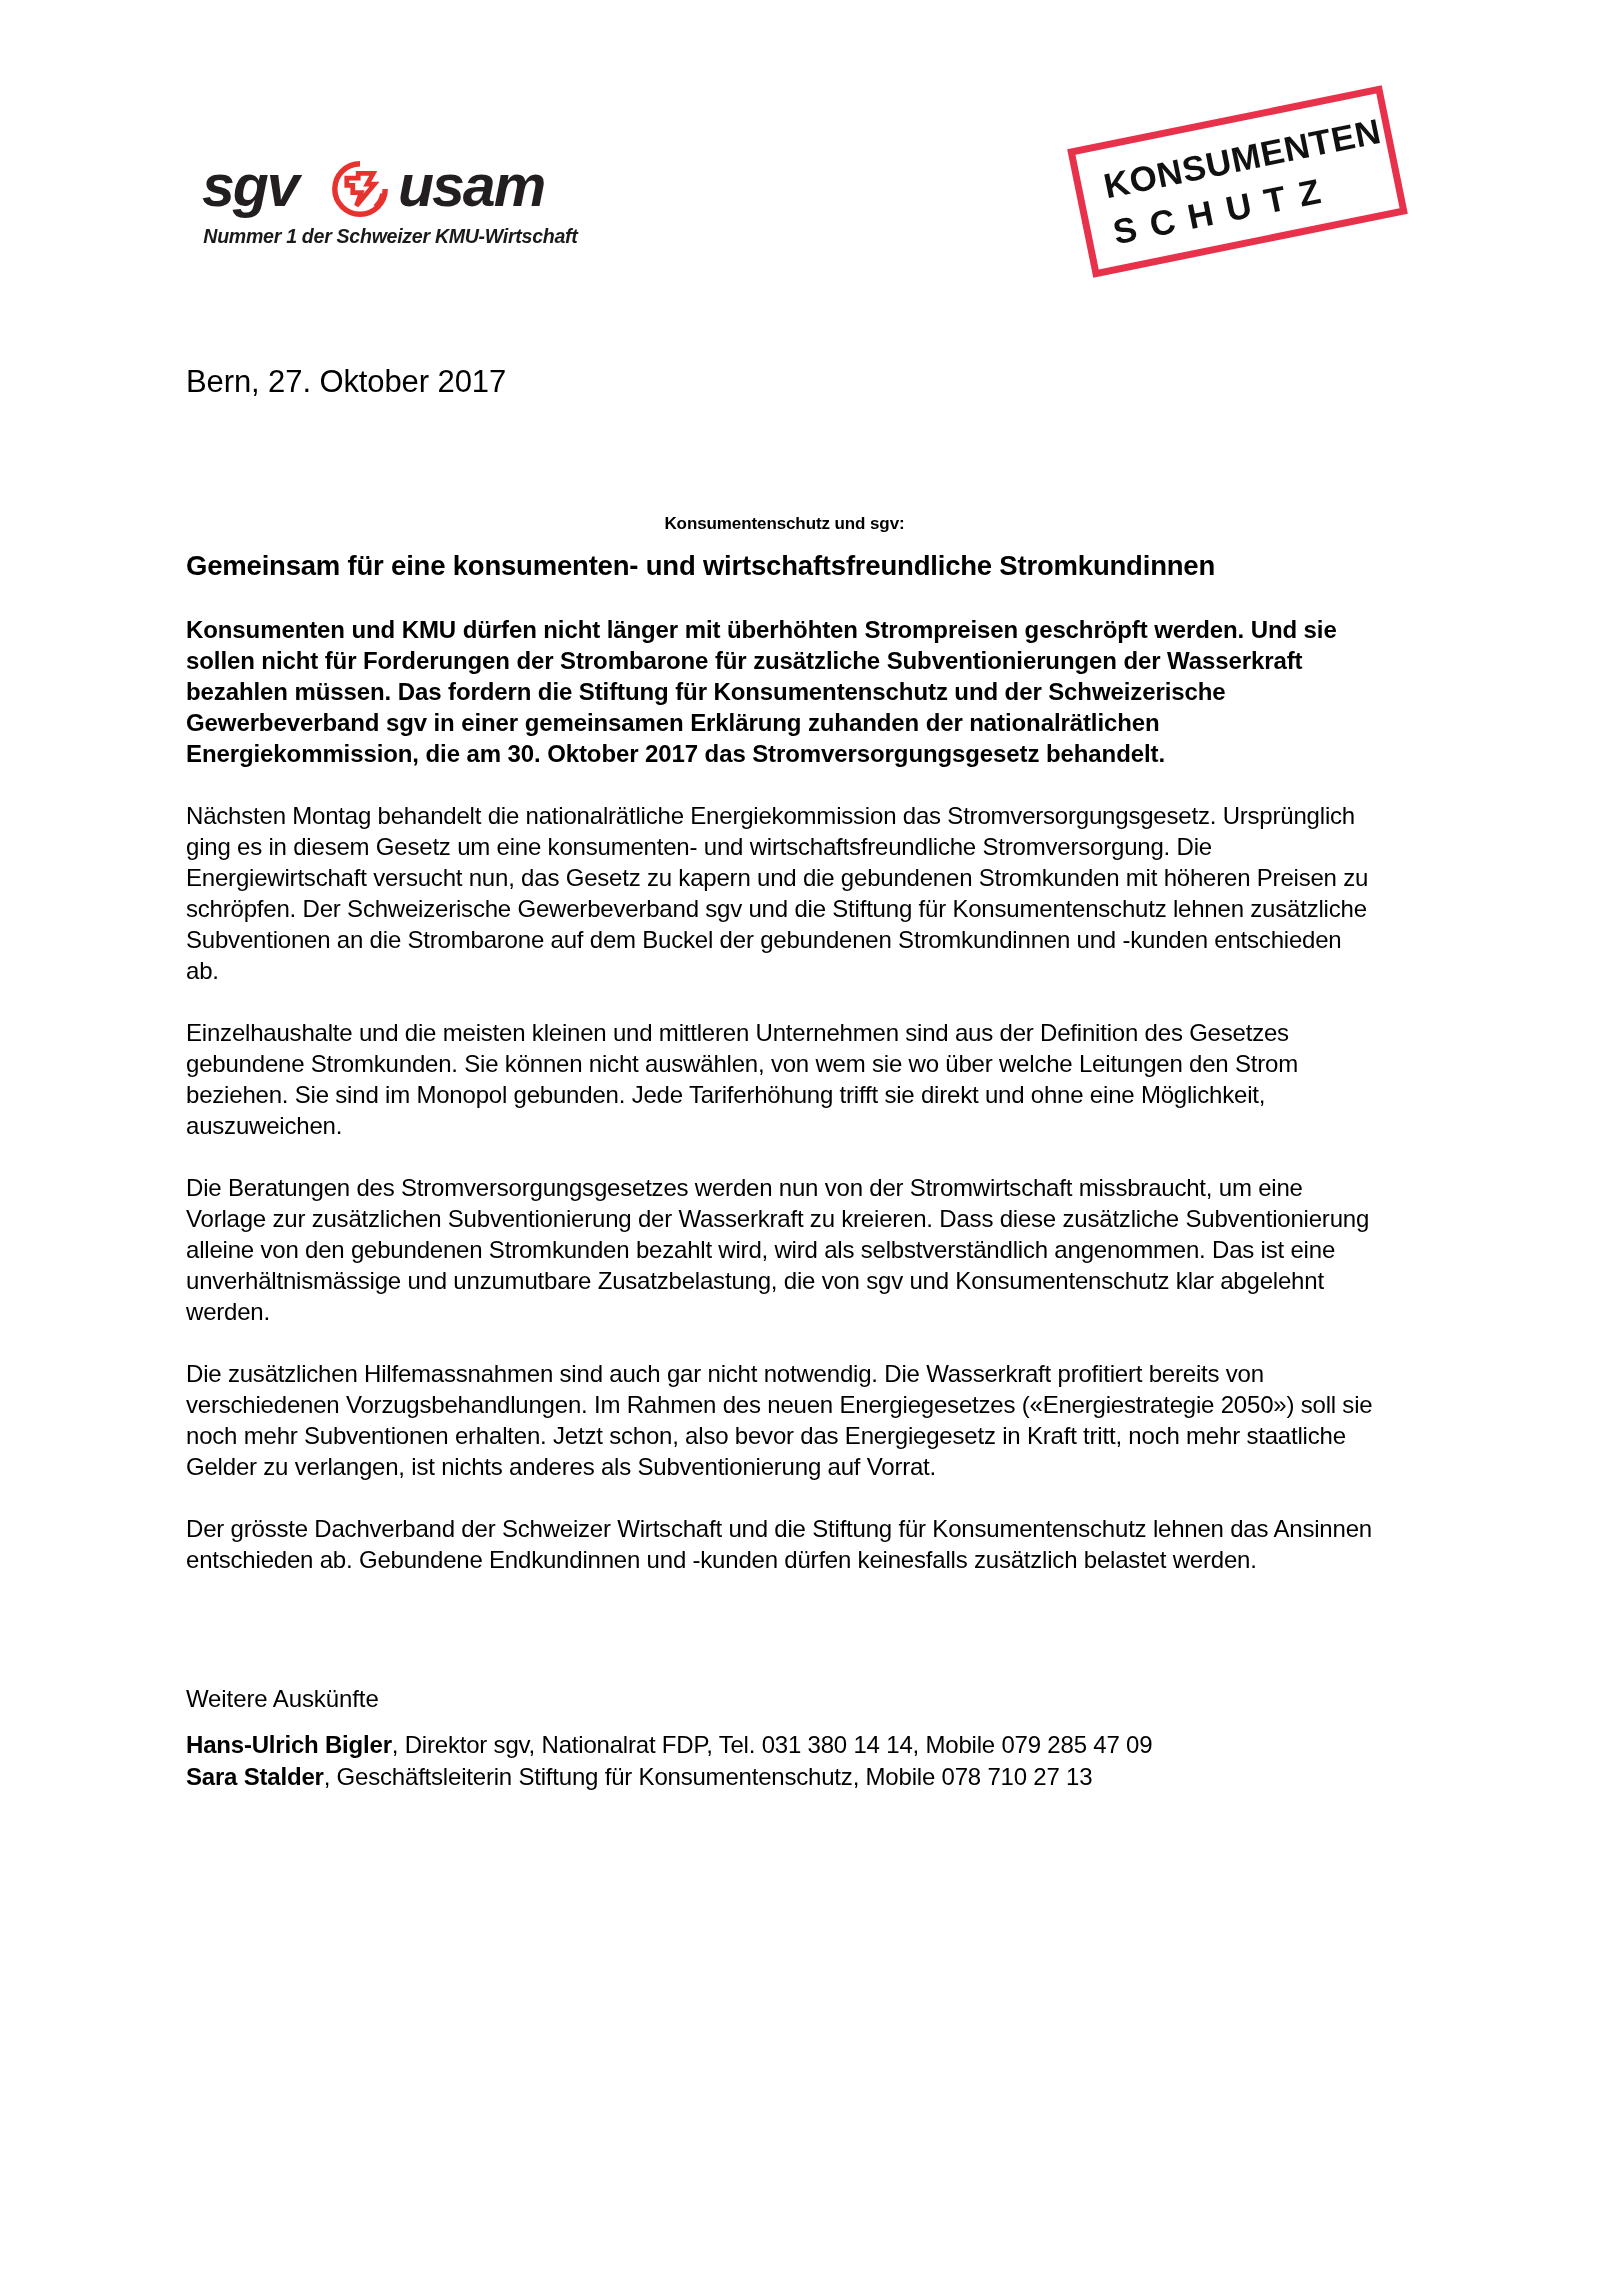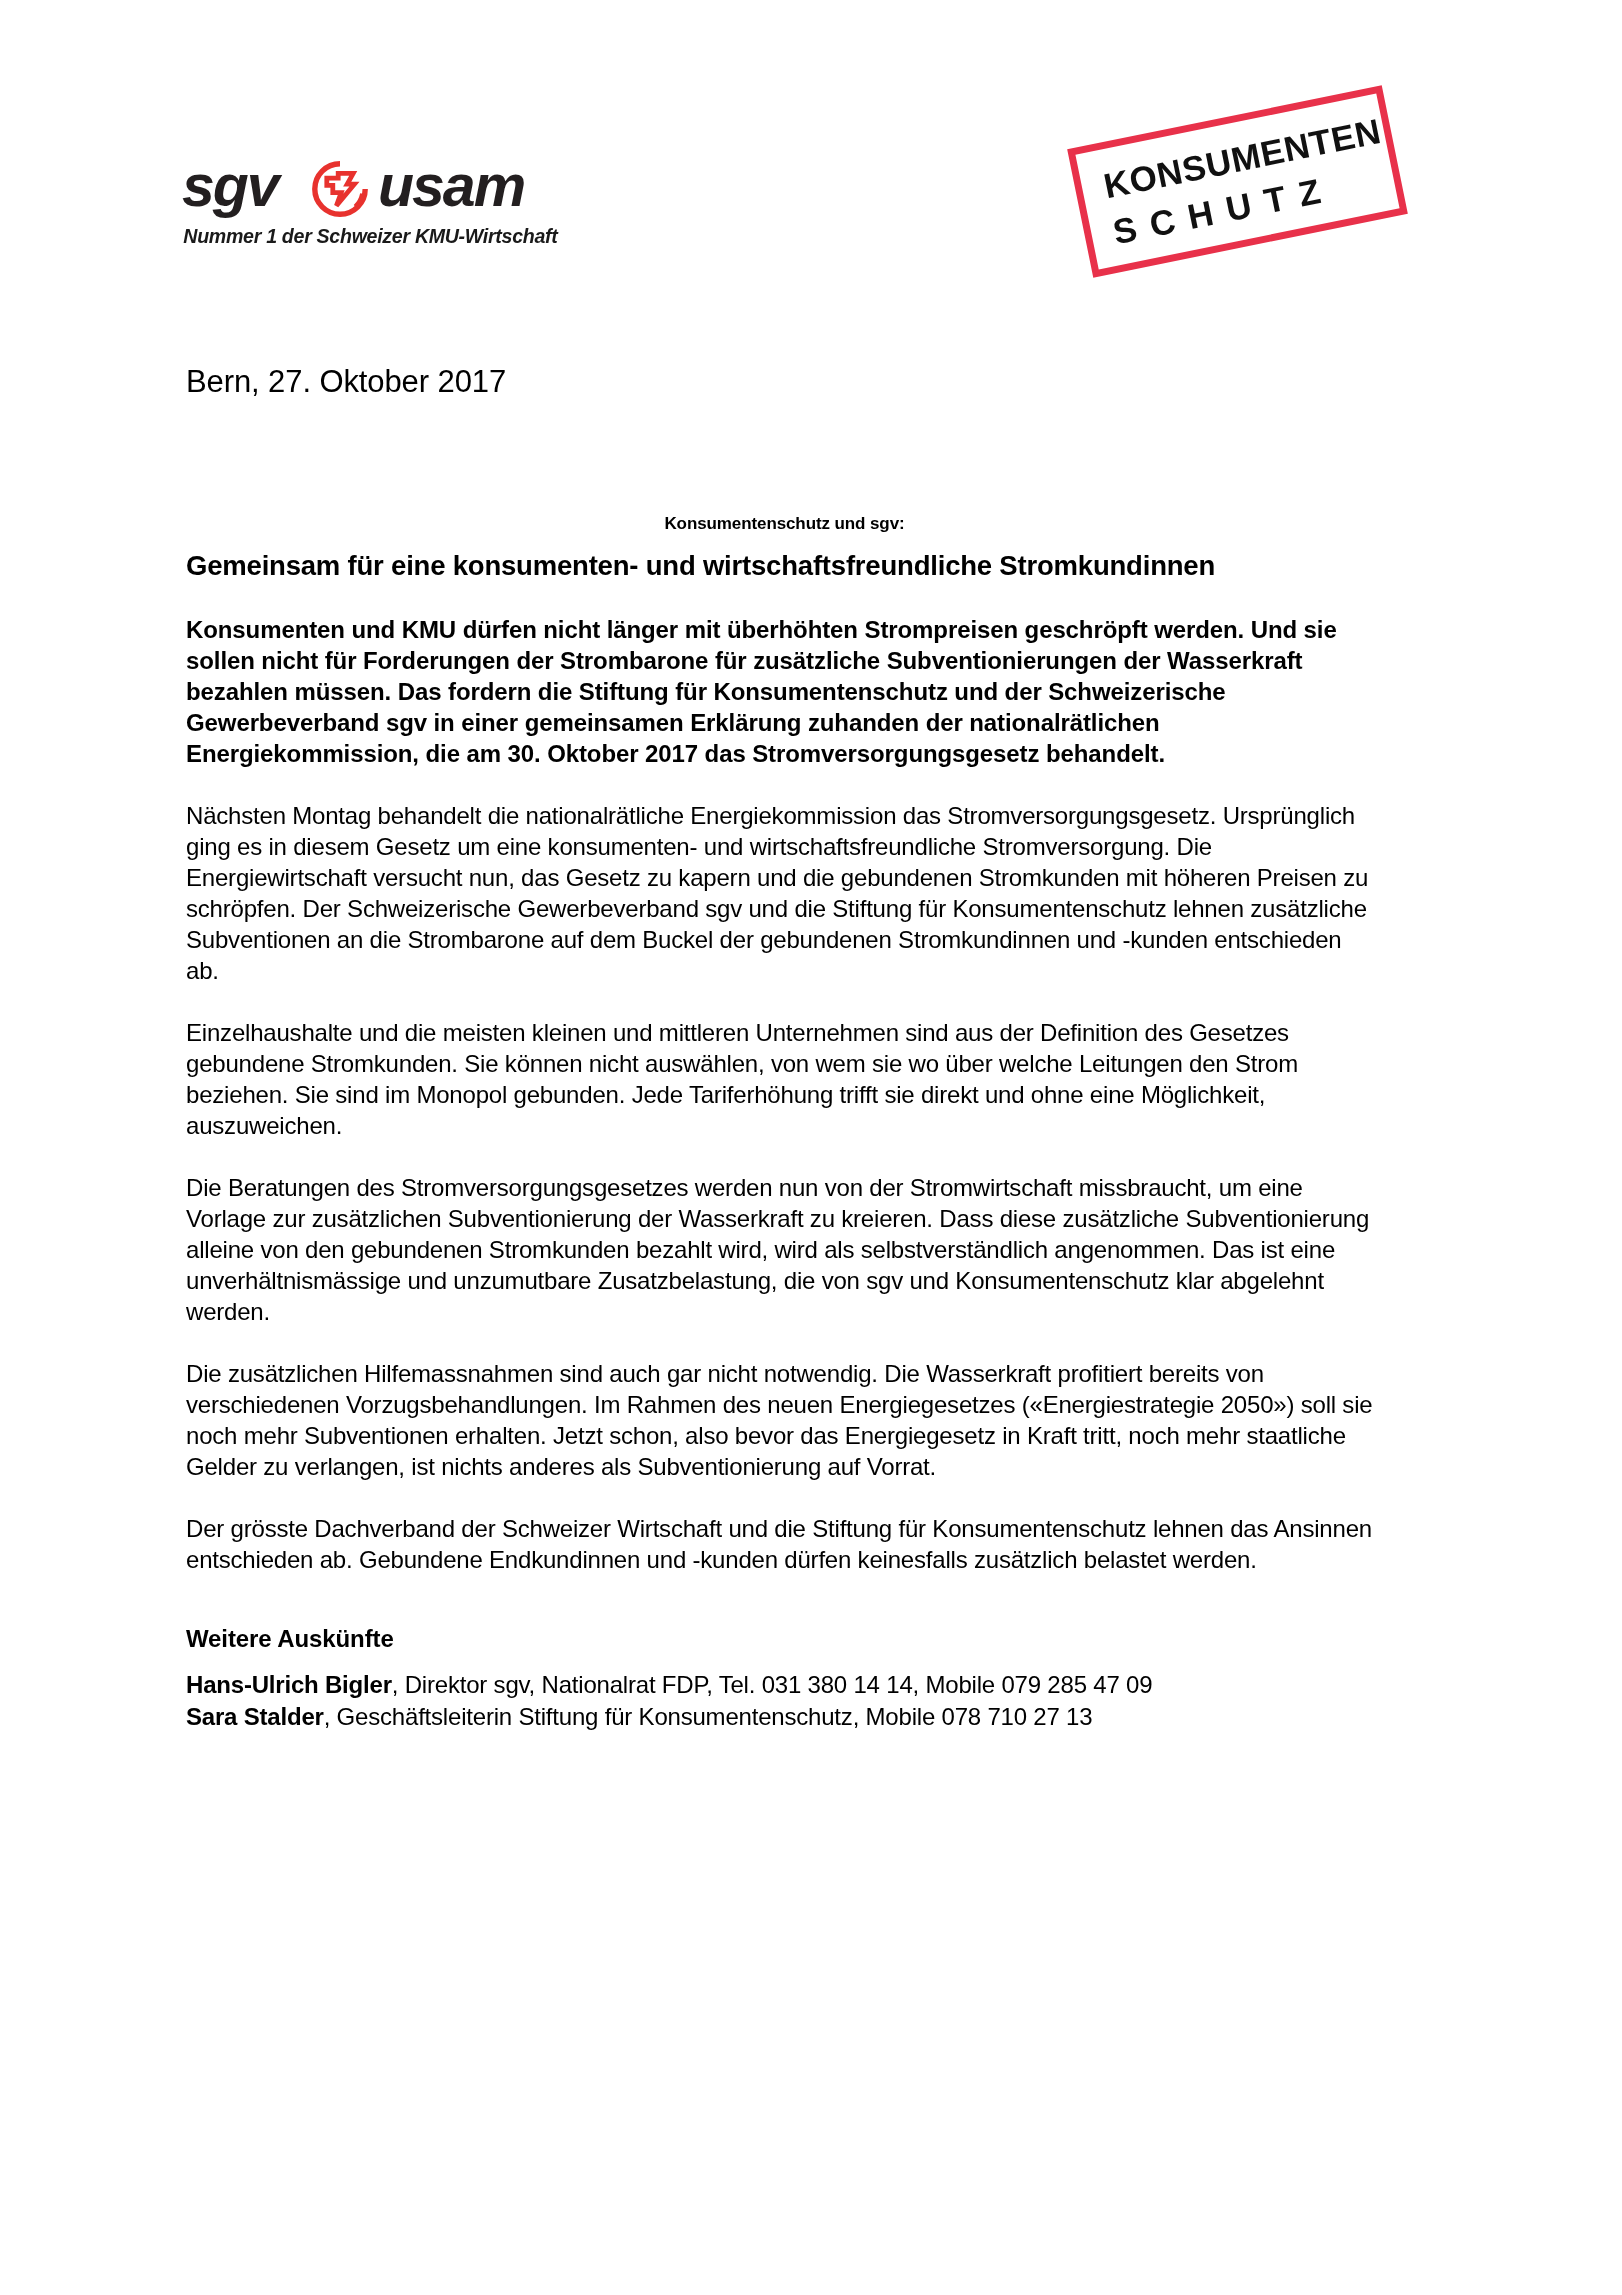--- a/index.html
+++ b/index.html
@@ -22,21 +22,21 @@
     position: absolute;
     left: 0;
     top: 0;
     width: 1622px;
     height: 327px;
   }
 
   
   .sgv-logo {
     position: absolute;
-    left: 182px;
+    left: 202px;
     top: 152px;
     width: 419px;
     height: 111px;
     text-decoration: underline;
   }
   .sgv-wordmark {
     position: relative;
     height: 71px;
     width: 419px;
   }
@@ -180,23 +180,23 @@
     margin: 0;
     margin-top: 31px;
     font-size: 24px;
     font-weight: normal;
     line-height: 31px;
     letter-spacing: -0.2px;
     max-width: 1191px;
   }
 
   .contact-heading {
-    margin-top: 48px;
-    font-size: 24px;
-    font-weight: bold;
+    margin-top: 108px;
+    font-size: 24px;
+    font-weight: normal;
     line-height: 32px;
     letter-spacing: -0.1px;
   }
   .contact-line {
     margin-top: 0;
     font-size: 24px;
     font-weight: normal;
     line-height: 32px;
     letter-spacing: -0.2px;
   }

